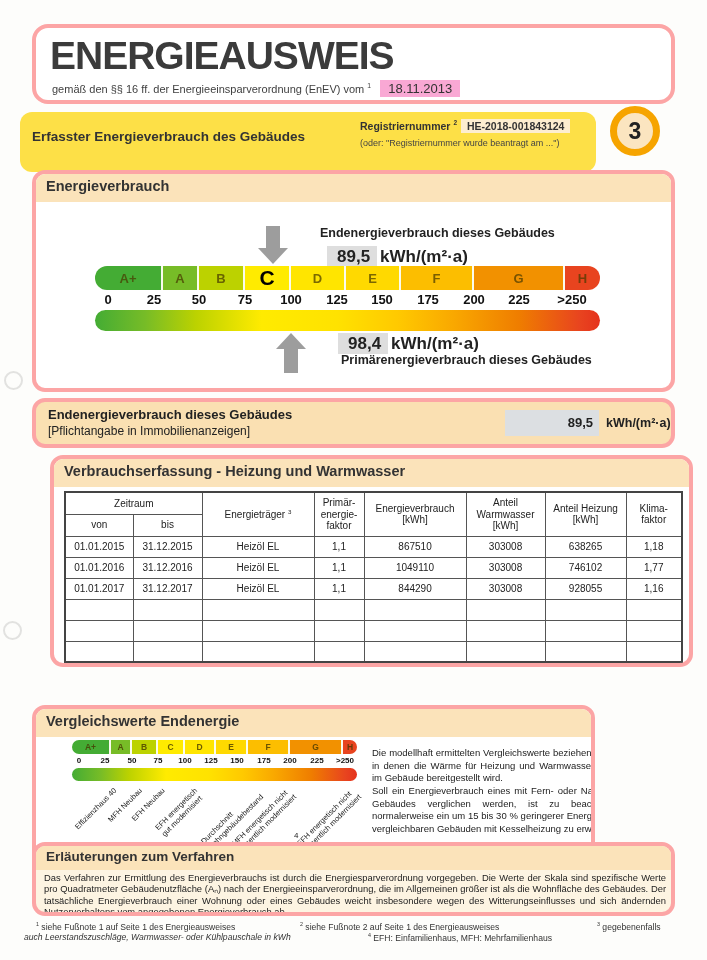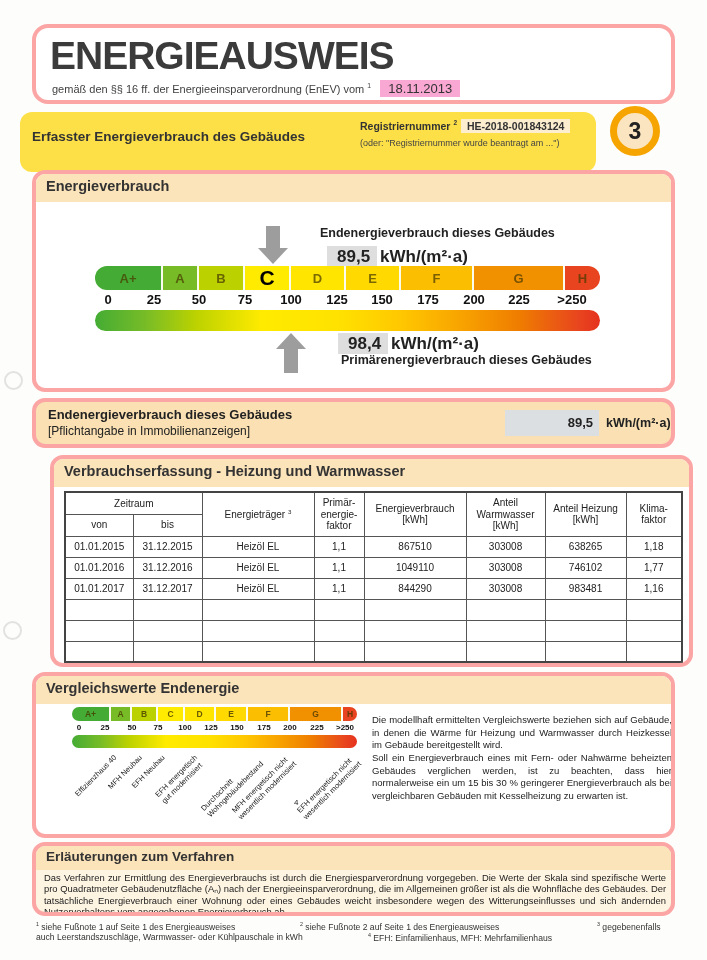--- a/index.html
+++ b/index.html
@@ -74,21 +74,21 @@
   #table-box { left:32px; top:455px; width:643px; height:212px;margin-left:18px; }
   #ctable { position:absolute; left:10px; top:32px; width:617px; border-collapse:collapse; table-layout:fixed; }
   #ctable th, #ctable td { border:1px solid #555; font-weight:normal; font-size:10px; text-align:center; vertical-align:middle; color:#222; padding:1px 2px; }
   #ctable { border:2px solid #444; }
   #ctable th { white-space:pre-line; line-height:1.15; }
   #ctable .hrow1 th { height:22px; }
   #ctable .hrow2 th { height:22px; }
   #ctable tbody td { height:21px; }
 
   
-  #comparison-box { left:32px; top:672px; width:643px; height:166px; }
+  #comparison-box { left:32px; top:705px; width:563px; height:166px; }
   #smscale { position:absolute; left:36px; top:31px; width:285px; height:14px; }
   #smscale .seg .lt { font-size:8.5px; color:rgba(70,56,0,0.8); }
   #smscale .s0{left:0;width:39px;background:#44ac34;border-radius:7px 0 0 7px;}
   #smscale .s1{left:39px;width:21px;background:#77bc27;}
   #smscale .s2{left:60px;width:26px;background:#bcd200;}
   #smscale .s3{left:86px;width:27px;background:#ffeb00;}
   #smscale .s4{left:113px;width:31px;background:#ffe500;}
   #smscale .s5{left:144px;width:32px;background:#ffd900;}
   #smscale .s6{left:176px;width:42px;background:#fcbe00;}
   #smscale .s7{left:218px;width:53px;background:#f29100;}
@@ -106,21 +106,21 @@
   #expl-box { left:32px; top:842px; width:643px; height:74px; background:#fdf4e2; }
   #expl-box .titlebar { height:24px; }
   #expl-box .titlebar .t { top:3px; font-size:13.5px; }
   #expl-text { position:absolute; left:8px; top:26px; width:622px; font-size:9.4px; line-height:1.22; text-align:justify; color:#222; }
 
   
   .fnote { position:absolute; font-size:8.6px; color:#333; }
   #fn1 { left:36px; top:921px; }
   #fn2 { left:300px; top:921px; }
   #fn3a { left:597px; top:921px; }
-  #fn3b { left:36px; top:932px; }
+  #fn3b { left:24px; top:932px;font-style:italic; }
   #fn4 { left:368px; top:932px; }
 
   
   .punch { position:absolute; width:19px; height:19px; border:2px solid #e2e2e0; border-radius:50%; background:transparent; }
   #punch1 { left:4px; top:371px; }
   #punch2 { left:3px; top:621px; }
 </style>
 </head>
 <body>
 
@@ -279,21 +279,21 @@
           <td>746102</td>
             <td>1,77</td>
         </tr>
         <tr>
           <td>01.01.2017</td>
             <td>31.12.2017</td>
           <td>Heizöl EL</td>
             <td>1,1</td>
           <td>844290</td>
             <td>303008</td>
-          <td>983481</td>
+          <td>928055</td>
             <td>1,16</td>
         </tr>
         <tr>
             <td></td>
             <td></td>
             <td></td>
             <td></td>
             <td></td>
             <td></td>
             <td></td>

